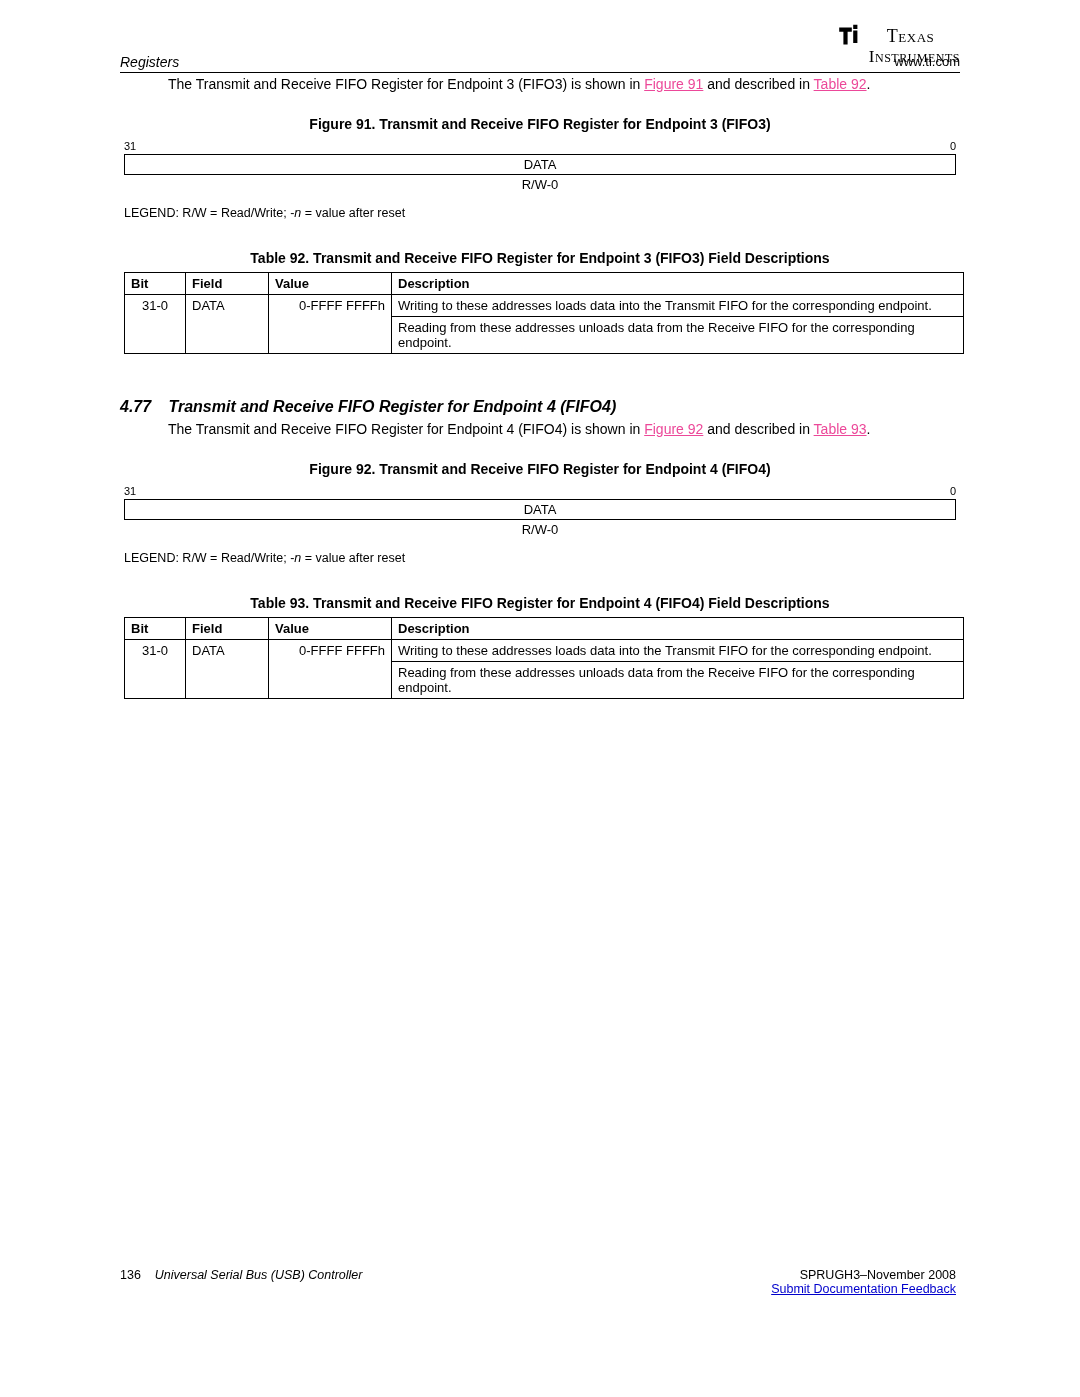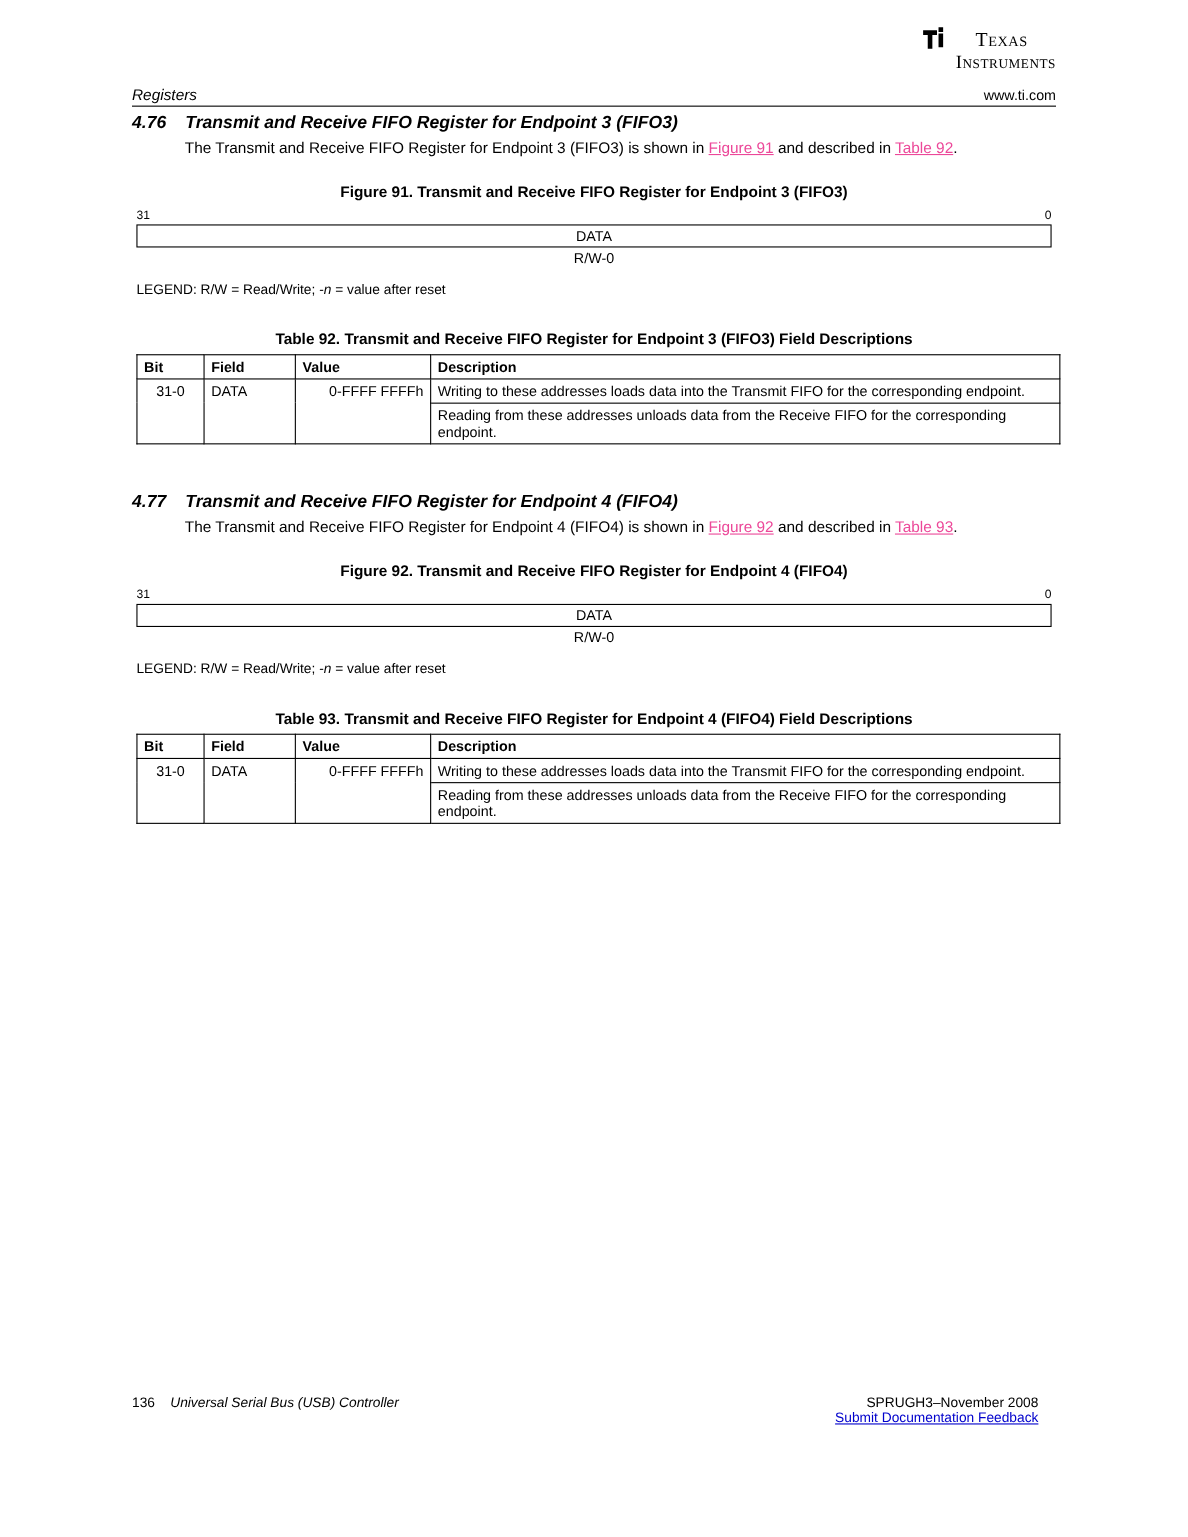--- a/index.html
+++ b/index.html
@@ -42,23 +42,23 @@
     font-family: Georgia, 'Times New Roman', serif;
     font-size: 17px;
     letter-spacing: 0.5px;
     font-variant: small-caps;
     margin-left: 34px;
     margin-top: -3px;
   }
   .header-bar {
     display: flex;
     justify-content: space-between;
-    align-items: center;
+    align-items: flex-start;
     border-bottom: 1.5px solid #000;
-    margin-top: 48px;
+    margin-top: 24px;
     padding-bottom: 2px;
     gap: 12px;
   }
   .header-left {
     font-style: italic;
     font-size: 14px;
   }
   .header-right {
     font-size: 13px;
   }
@@ -136,21 +136,21 @@
   .col-bit { width: 48px; text-align: center; }
   .col-field { width: 70px; }
   .col-value { width: 110px; text-align: center; }
   table.field-desc td.col-bit { text-align: center; }
   table.field-desc td.col-value { text-align: right; }
   .section-block { margin-bottom: 36px; }
   .footer {
     position: absolute;
     bottom: 24px;
     left: 40px;
-    right: 56px;
+    right: 44px;
     font-size: 12.5px;
   }
   .footer-line {
     display: flex;
     justify-content: space-between;
   }
   .footer-left-italic { font-style: italic; }
   .footer-right { text-align: right; }
   .footer-link {
     color: #0000cc;
@@ -172,24 +172,20 @@
     </div>
     <div class="logo-text-bottom">Instruments</div>
   </div>
 
   <div class="header-bar">
     <span class="header-left">Registers</span>
     <span class="header-right">www.ti.com</span>
   </div>
 
   <div class="section-block">
-    <div class="section-heading">
-      <span class="section-number">4.76</span>
-      <span>Transmit and Receive FIFO Register for Endpoint 3 (FIFO3)</span>
-    </div>
     <div class="intro-text">
       <span>The Transmit and Receive FIFO Register for Endpoint 3 (FIFO3) is shown in </span><span class="link">Figure 91</span><span> and described in </span><span class="link">Table 92</span><span>.</span>
     </div>
 
     <div class="figure-caption">Figure 91. Transmit and Receive FIFO Register for Endpoint 3 (FIFO3)</div>
     <div class="bit-row">
       <span>31</span>
       <span>0</span>
     </div>
     <div class="reg-box">DATA</div>

